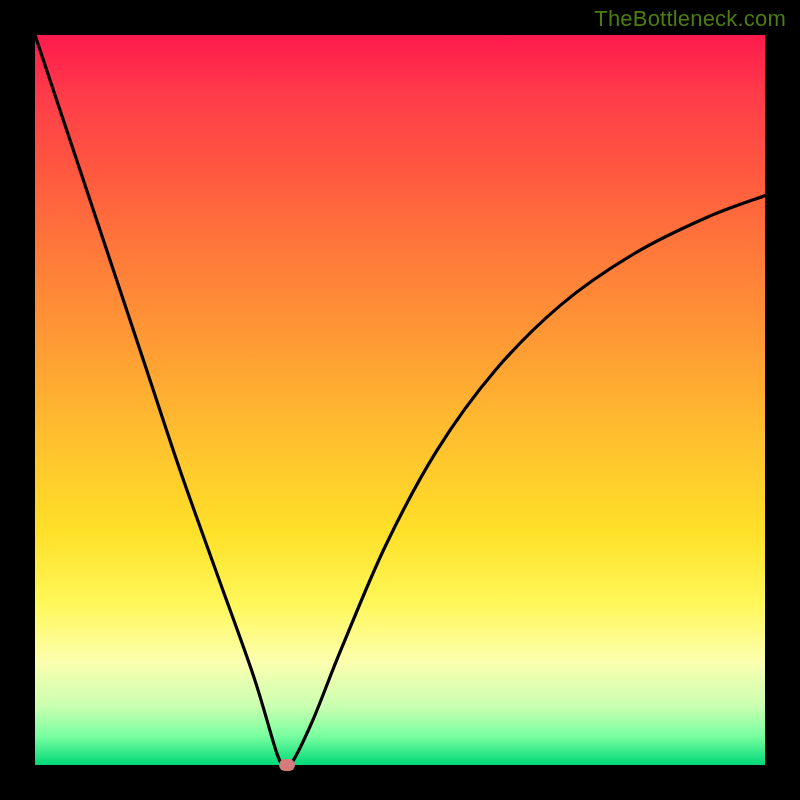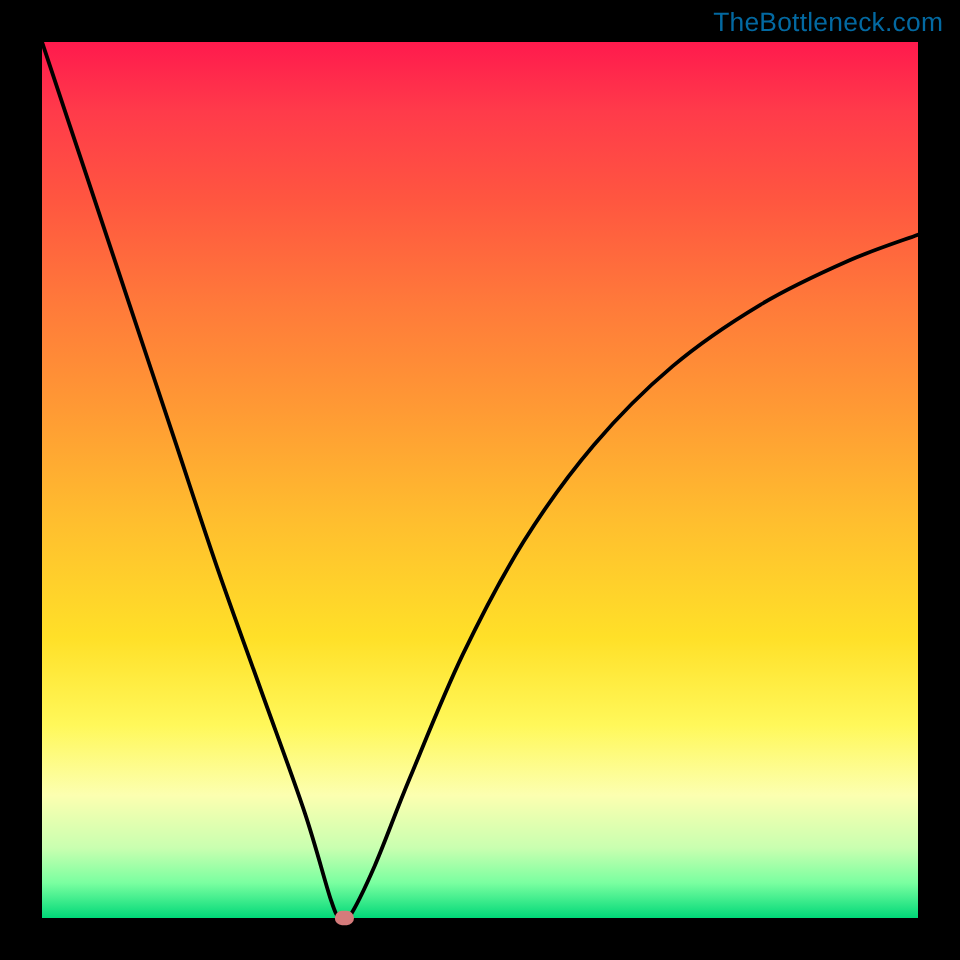--- a/index.html
+++ b/index.html
@@ -37,21 +37,21 @@
       #fcffb0 86%,
       #c9ffb0 92%,
       #7affa0 96%,
       #00d878 100%
     );
   }
   .watermark {
     position: absolute;
     top: 6px;
     right: 14px;
-    color: #0369a1;
+    color: #4d7c0f;
     font-size: 22px;
     font-weight: 500;
     letter-spacing: 0.2px;
     user-select: none;
   }
   svg.curve {
     position: absolute;
     top: 0;
     left: 0;
     pointer-events: none;

